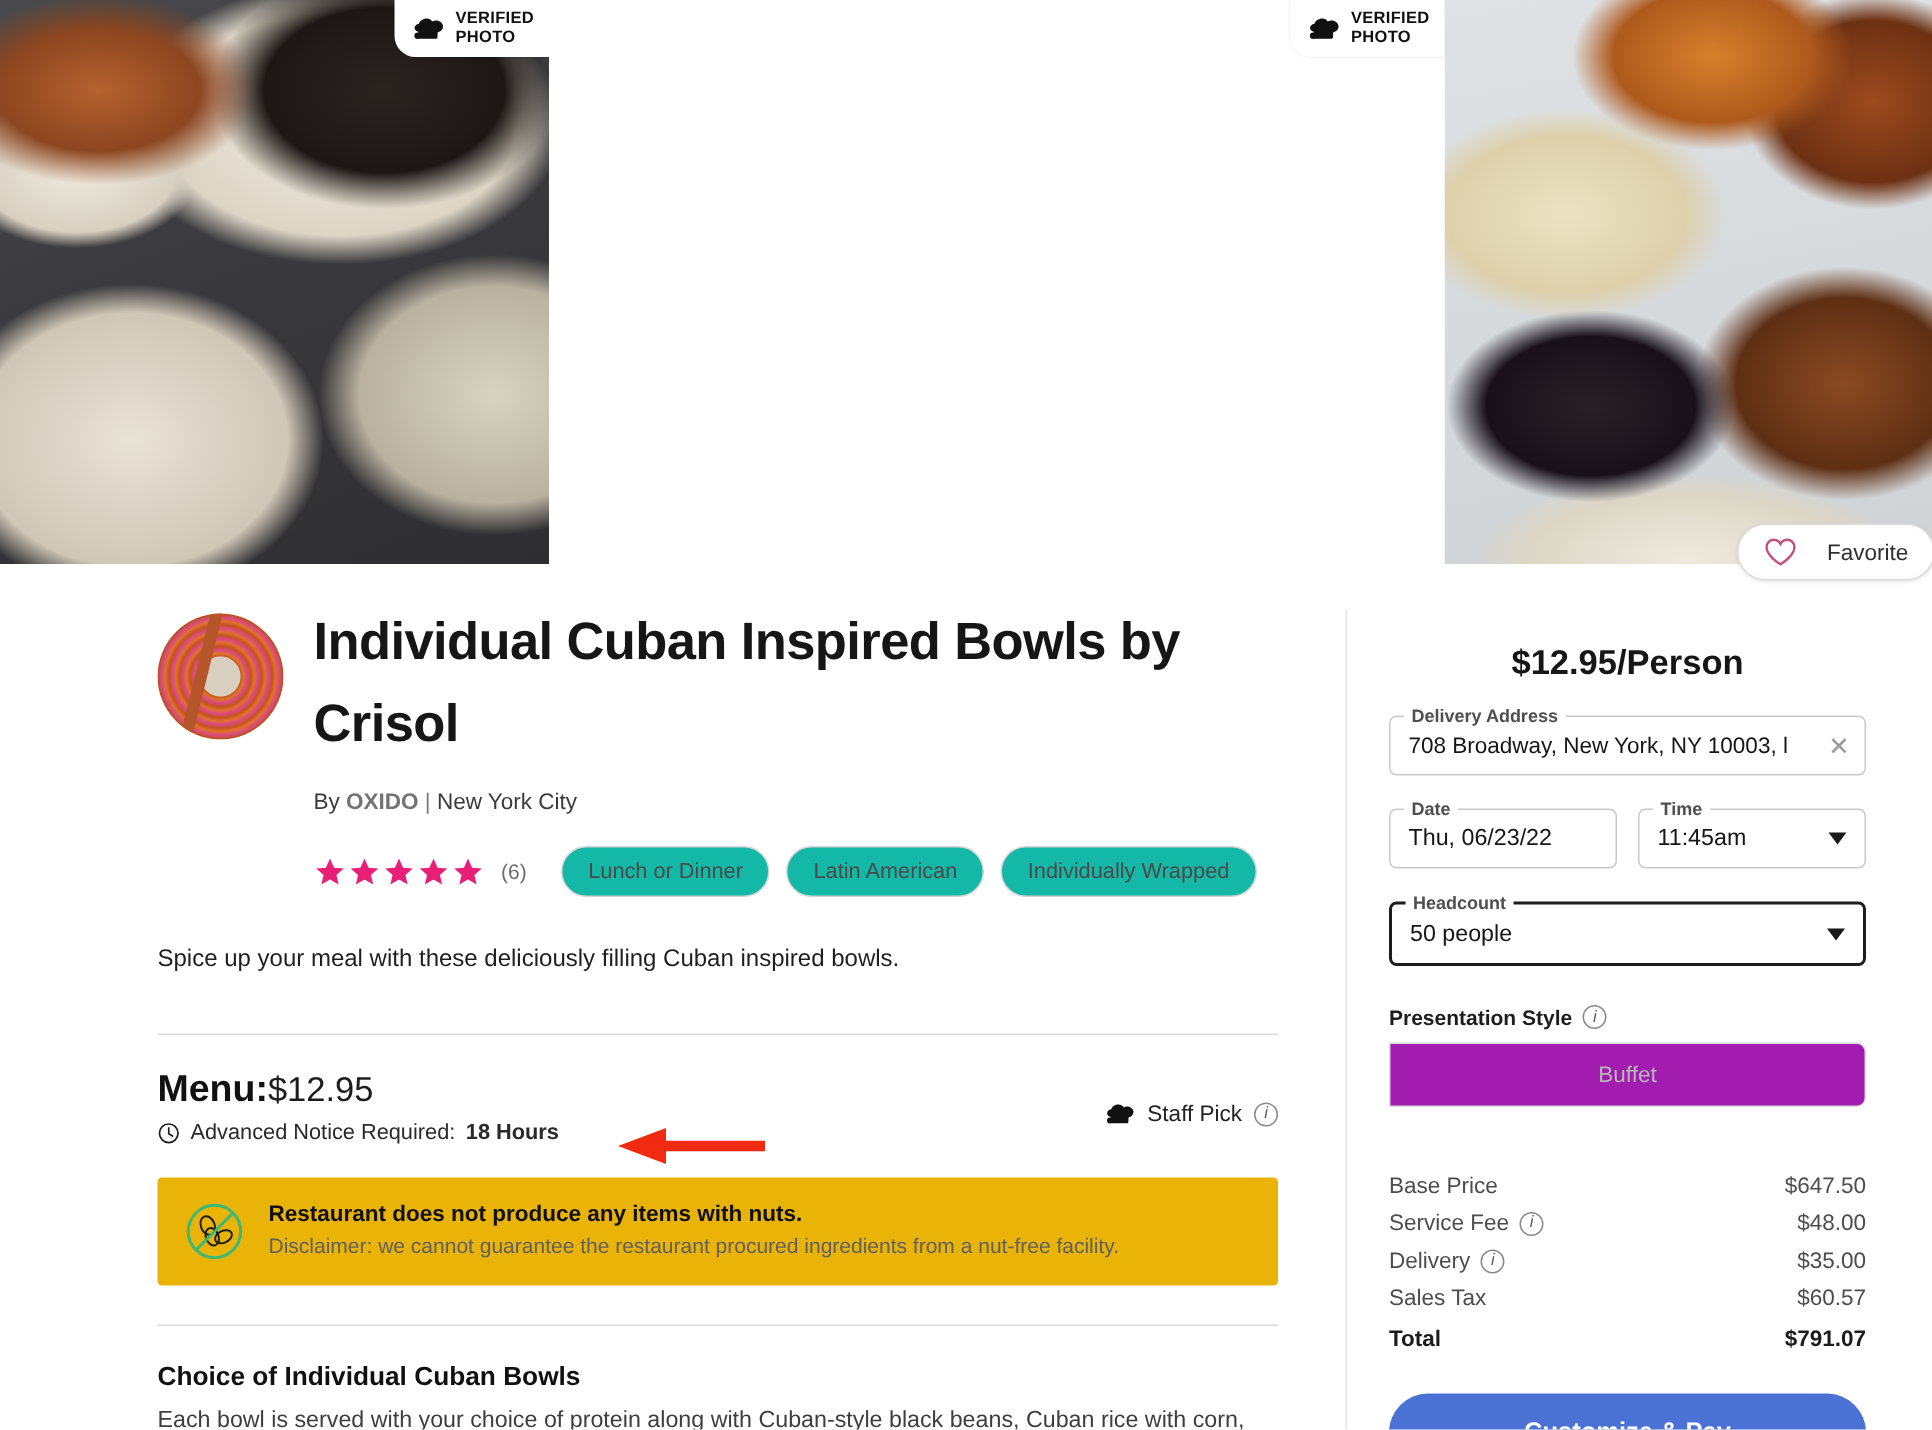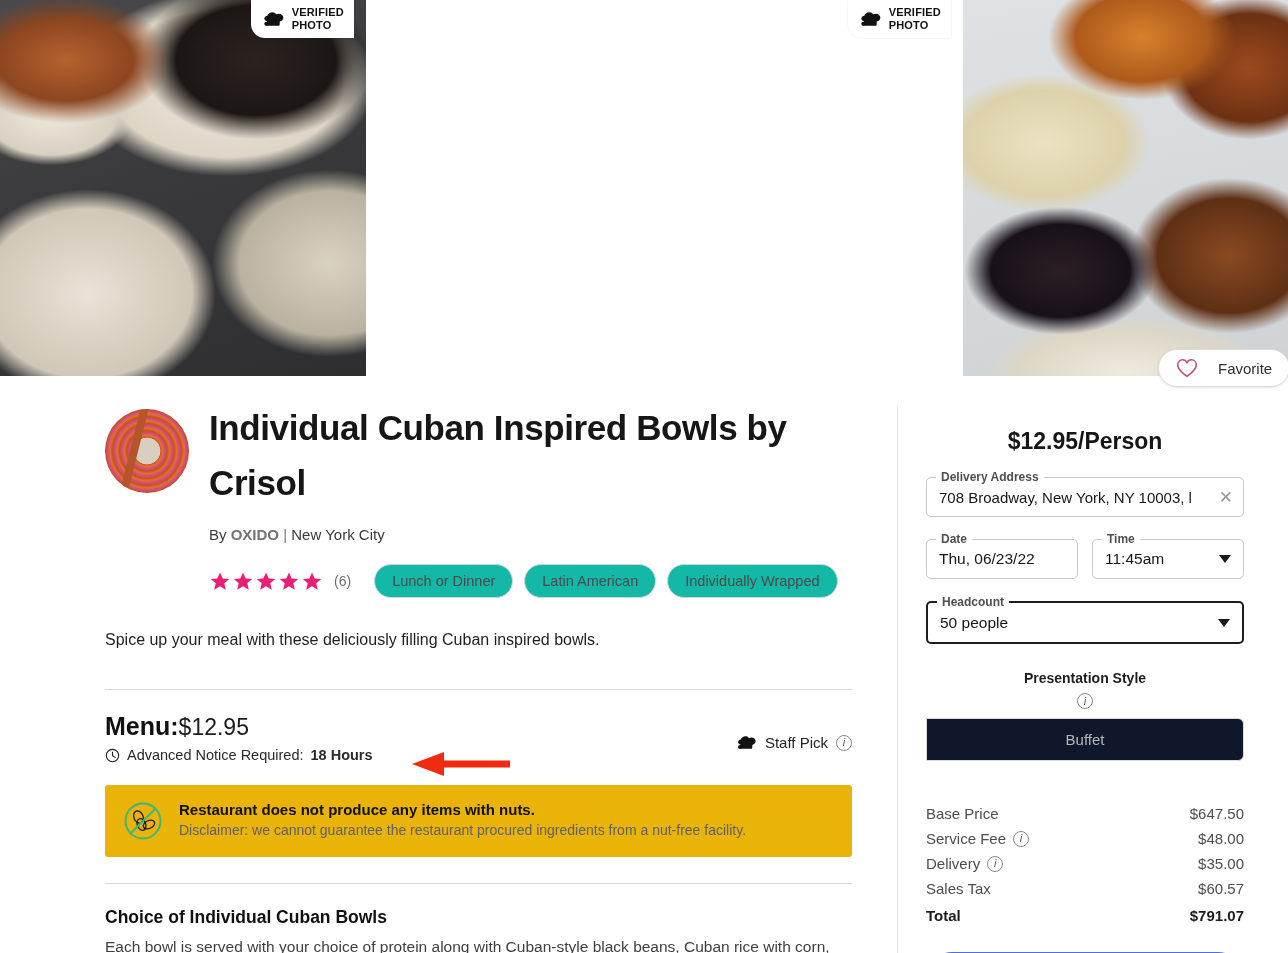--- a/index.html
+++ b/index.html
@@ -57,21 +57,21 @@
       radial-gradient(ellipse 120px 80px at 30% 72%, #2a1f26 0%, #18111a 58%, rgba(24,17,26,0) 80%),
       radial-gradient(ellipse 120px 95px at 82% 68%, #8a4a22 0%, #5e2f14 60%, rgba(94,47,20,0) 82%),
       radial-gradient(ellipse 180px 70px at 50% 99%, #efeade 0%, #dcd6c6 60%, rgba(220,214,198,0) 80%),
       linear-gradient(170deg, #dfe2e4 0%, #cfd3d6 100%);
     filter: blur(0.4px);
   }
 
   .verified-badge {
     position: absolute; display: flex; align-items: center; gap: 7px;
     background: #ffffff; border-radius: 0 0 0 14px;
-    padding: 6px 10px 7px 12px; top: 0; right: 12px;
+    padding: 6px 10px 7px 12px; top: 0; right: 0;
     box-shadow: 0 0 2px rgba(0,0,0,.12);
   }
   .verified-text { font-size: 11px; font-weight: bold; line-height: 12.5px; color: #111; letter-spacing: .2px; }
   .chef-hat { width: 22px; height: 18px; flex: none; }
 
   .favorite-btn {
     position: absolute; left: 1158px; top: 349px;
     display: flex; align-items: center; gap: 20px;
     background: #ffffff; border: 1px solid #dcdcdc; border-radius: 22px;
     padding: 8px 17px; cursor: pointer;
@@ -164,26 +164,26 @@
     position: absolute; top: -8px; left: 9px; background: #fff; padding: 0 5px;
     font-size: 12px; font-weight: bold; color: #4f4f4f;
   }
   .field-value { font-size: 15.5px; color: #161616; white-space: nowrap; overflow: hidden; }
   .field-value.sm { font-size: 15px; }
   .clear-x { position: absolute; right: 10px; color: #9a9a9a; font-size: 17px; cursor: pointer; line-height: 1; }
   .caret { position: absolute; right: 12px; width: 0; height: 0; border-left: 6px solid transparent; border-right: 6px solid transparent; border-top: 8px solid #1a1a1a; cursor: pointer; }
   .row2 { display: flex; gap: 14px; }
   .row2 .field { flex: 1; }
 
-  .pres-label-row { display: flex; align-items: center; gap: 7px; margin-top: 26px; flex-direction: column; }
+  .pres-label-row { display: flex; align-items: center; gap: 7px; margin-top: 26px; }
   .pres-label { font-size: 14px; font-weight: bold; color: #1d1d1d; }
   .toggle { display: flex; margin-top: 9px; }
   .toggle-opt {
     flex: 1; text-align: center; padding: 12px 0; font-size: 15px; cursor: pointer;
-    border: 1px solid #dadada; background: #0f172a; color: #b7b7b7;
+    border: 1px solid #dadada; background: #a21caf; color: #b7b7b7;
   }
   .toggle-opt:first-child { border-radius: 6px 0 0 6px; }
   .toggle-opt:last-child { border-radius: 0 6px 6px 0; }
   .toggle-opt.active { background: #e6edfb; border: 1px solid #4a72d4; color: #3d63c4; font-weight: bold; }
 
   .cost-list { margin-top: 40px; }
   .cost-row { display: flex; justify-content: space-between; align-items: center; padding: 4px 0; font-size: 15px; color: #4d4d4d; }
   .cost-row .lbl { display: flex; align-items: center; gap: 7px; }
   .cost-row.total { font-weight: bold; color: #1c1c1c; padding-top: 6px; }
   .cost-row.total .val { font-weight: bold; }

